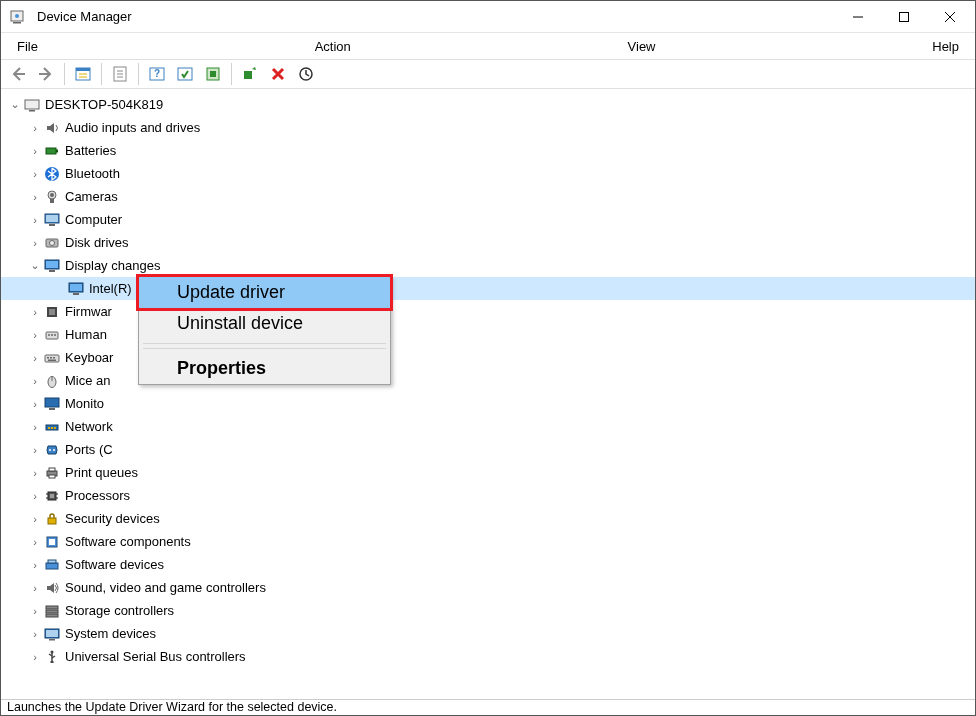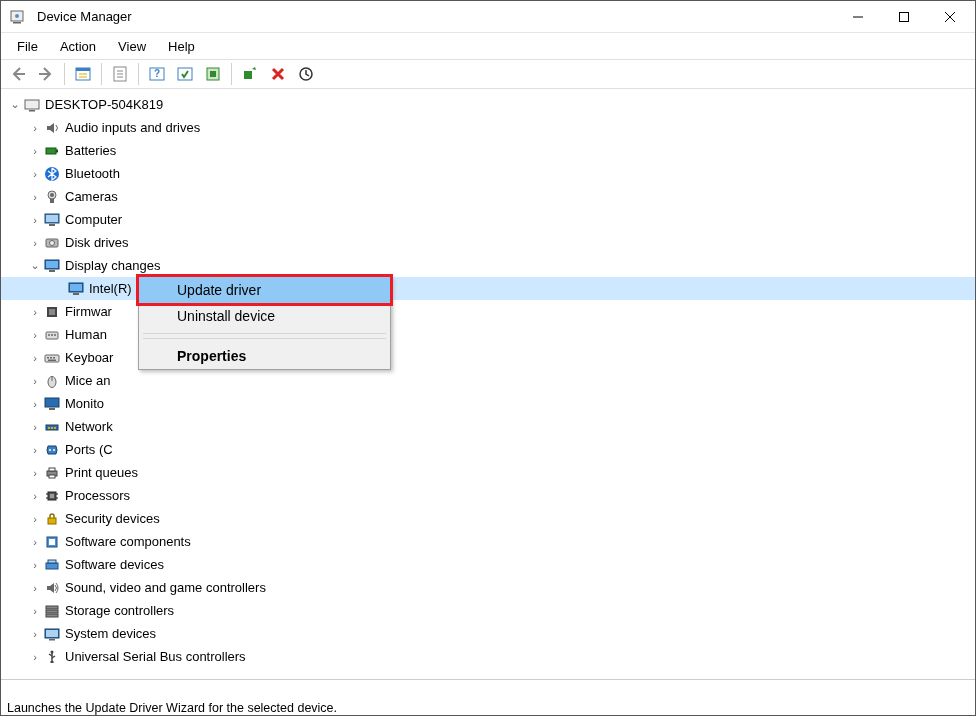--- a/index.html
+++ b/index.html
@@ -3,21 +3,21 @@
 <meta charset="utf-8">
 <style>
 * { box-sizing: border-box; margin: 0; padding: 0; }
 body { font-family: "Segoe UI", Tahoma, sans-serif; font-size: 13px; background: #fff; width: 976px; height: 716px; overflow: hidden; border: 1px solid #555; display: flex; flex-direction: column; }
 .titlebar { height: 32px; display: flex; align-items: center; padding: 0 2px 0 8px; border-bottom: 1px solid #e5e5e5; }
 .titlebar .title { flex: 1; display: flex; align-items: center; gap: 12px; }
 .titlebar .title .app-icon { width: 16px; height: 16px; }
 .titlebar .controls { display: flex; }
 .titlebar .controls .btn { width: 46px; height: 30px; display: flex; align-items: center; justify-content: center; }
 
-.menubar { height: 26px; display: flex; align-items: center; padding: 0 6px; gap: 2px; }
+.menubar { height: 26px; display: flex; align-items: center; padding: 0 6px; gap: 2px; justify-content: space-between; }
 .menubar .menu-item { padding: 4px 10px; }
 
 .toolbar { height: 30px; border-top: 1px solid #e0e0e0; border-bottom: 1px solid #e0e0e0; display: flex; align-items: center; padding: 0 4px; gap: 2px; }
 .toolbar .tbtn { width: 26px; height: 26px; display: flex; align-items: center; justify-content: center; }
 .toolbar .sep { width: 1px; height: 22px; background: #d0d0d0; margin: 0 3px; }
 .toolbar svg { width: 18px; height: 18px; }
 
 .content { flex: 1; position: relative; overflow: auto; padding: 4px 0; }
 .tree { list-style: none; }
 .tree li { white-space: nowrap; }
@@ -28,26 +28,26 @@
 .row .label { padding-right: 8px; }
 .row.selected { background: #cde8ff; }
 .row.selected .label { }
 
 
 .lvl0 { padding-left: 6px; }
 .lvl1 { padding-left: 26px; }
 .lvl2 { padding-left: 50px; }
 
 .context-menu { position: absolute; left: 137px; top: 187px; width: 253px; background: #f0f0f0; border: 1px solid #a0a0a0; box-shadow: 2px 2px 4px rgba(0,0,0,0.25); z-index: 10; }
-.context-menu .cm-item { padding: 5px 12px 5px 38px; font-size: 14px; }
+.context-menu .cm-item { padding: 5px 12px 5px 38px; font-size: 18px; }
 .context-menu .cm-item.highlighted { background: #90c8f6; border: 3px solid #ed1c24; margin: -3px; position: relative; z-index: 11; }
 .context-menu .cm-sep { height: 1px; background: #d7d7d7; margin: 4px 4px; }
 .context-menu .cm-item.bold { font-weight: 700; }
 
-.statusbar { height: 36px; border-top: 1px solid #ccc; display: flex; align-items: flex-end; padding: 0 6px; font-size: 12.5px; }
+.statusbar { height: 16px; border-top: 1px solid #ccc; display: flex; align-items: flex-start; padding: 0 6px; font-size: 12.5px; }
 </style>
 </head>
 <body>
 
 <div class="titlebar">
   <div class="title">
     <span class="app-icon">
       <svg viewBox="0 0 16 16">
           <rect x="2" y="2" width="12" height="10" fill="#eee" stroke="#666"></rect>
           <rect x="4" y="13" width="8" height="1.5" fill="#666"></rect>

